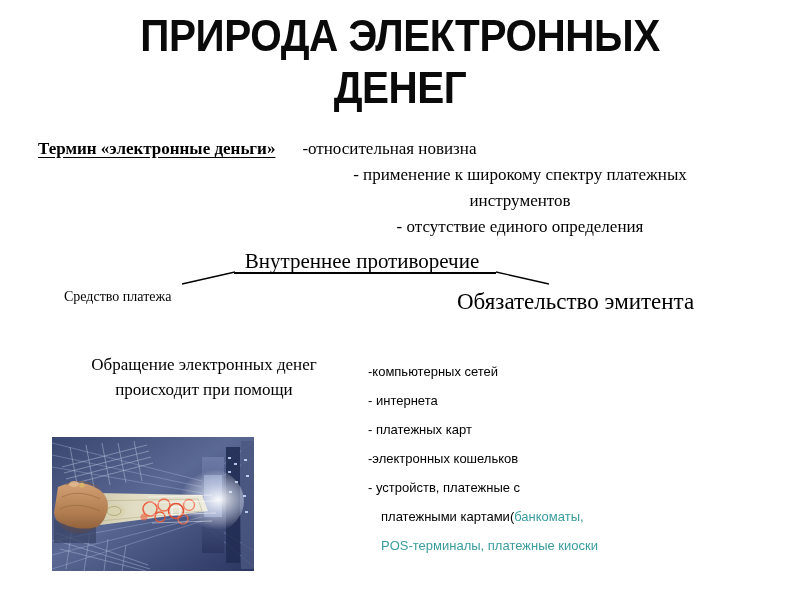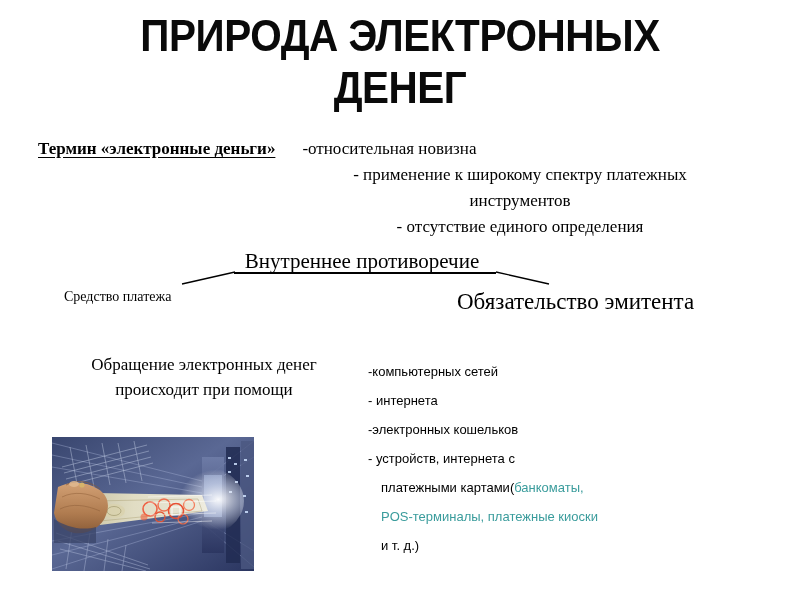--- a/index.html
+++ b/index.html
@@ -294,22 +294,22 @@
       <path d="M8 72 C20 66 34 68 48 74" fill="none" stroke="#8a5b37" stroke-width="0.9" opacity="0.55"></path>
       <ellipse cx="22" cy="47" rx="5" ry="3" fill="#e0b98f" opacity="0.85"></ellipse>
       <circle cx="30" cy="48" r="2.6" fill="#d6b46a"></circle>
       <path d="M2 82 C14 90 30 94 44 90 L44 106 L2 106 Z" fill="#3a4468" opacity="0.75"></path>
     </svg>
   </div>
 
   <div id="means-list">
     <div class="means-item">-компьютерных сетей</div>
     <div class="means-item">- интернета</div>
+    <div class="means-item">- платежных карт</div>
     <div class="means-item">-электронных кошельков</div>
     <div>
-      <div class="means-item">- устройств, интернета с</div>
+      <div class="means-item">- устройств, платежные с</div>
       <div class="means-item means-indent"><span>платежными картами(</span><span class="teal">банкоматы,</span></div>
       <div class="means-item means-indent teal">POS-терминалы, платежные киоски</div>
-      <div class="means-item means-indent">и т. д.)</div>
     </div>
   </div>
 
 </div>
 
 </body></html>

